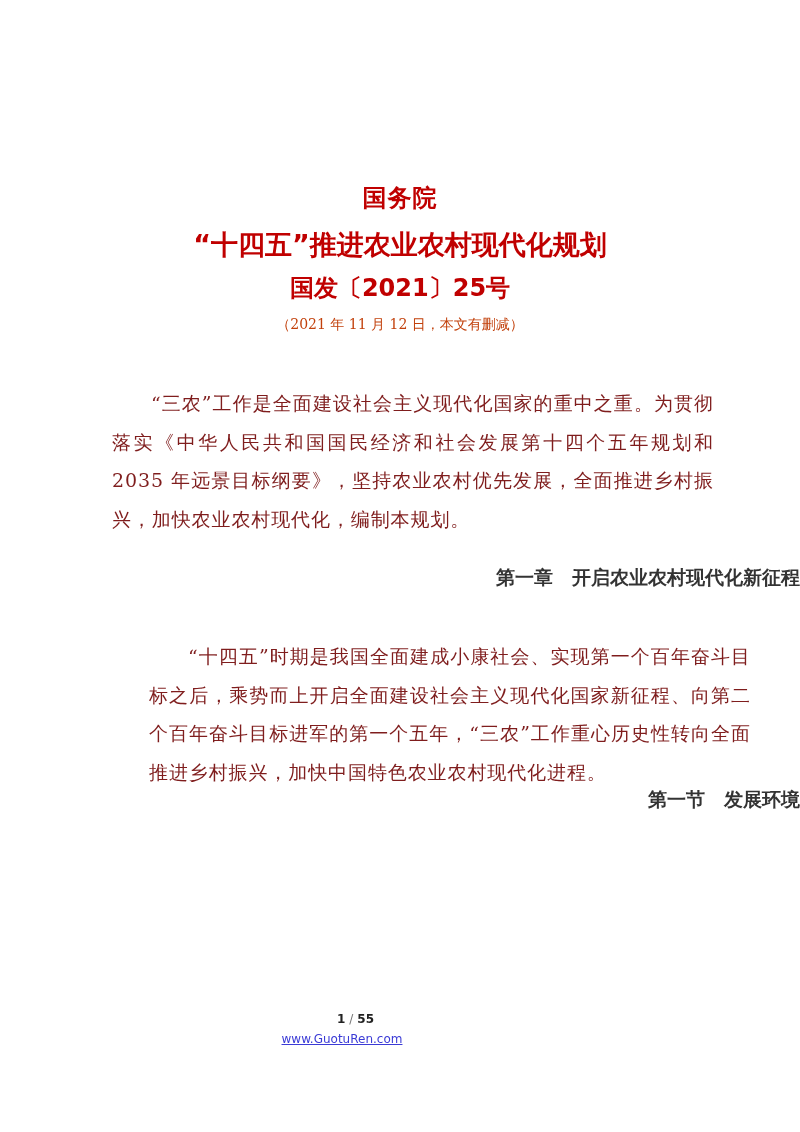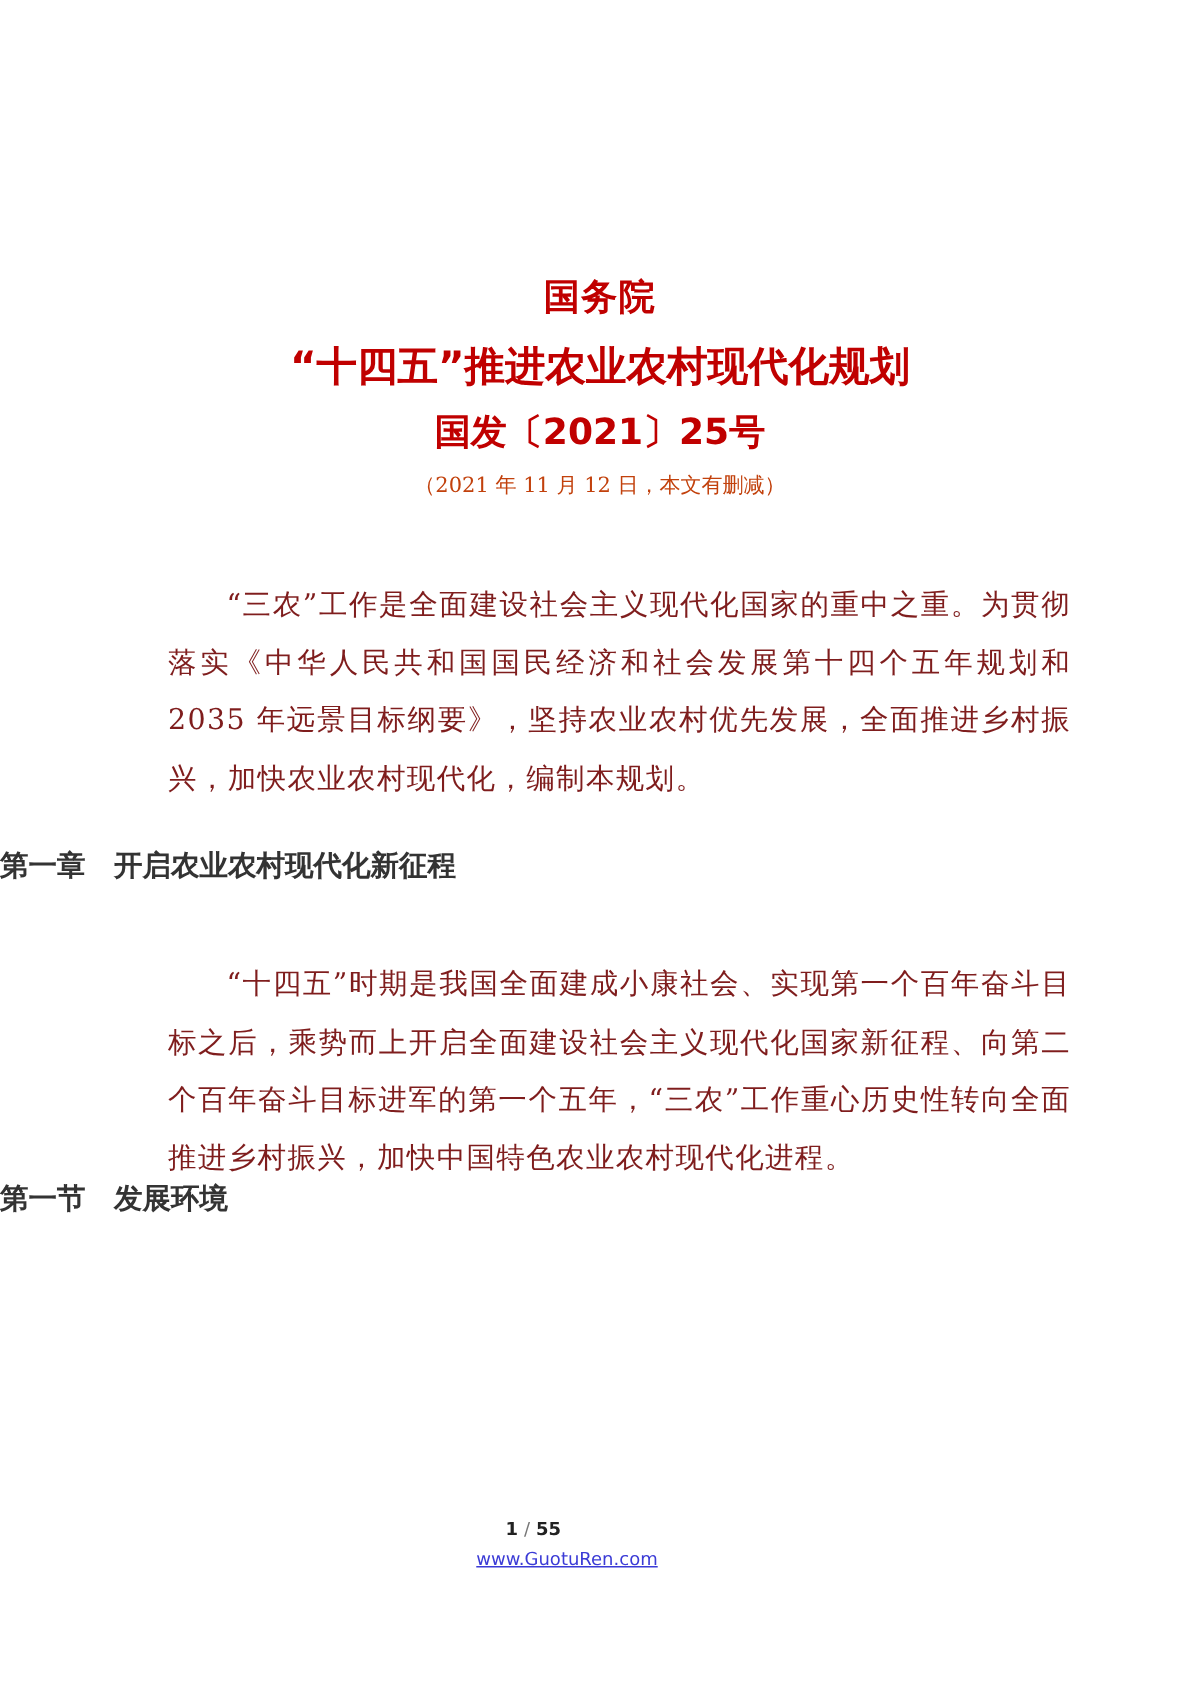--- a/index.html
+++ b/index.html
@@ -62,27 +62,27 @@
       left: 112px;
       width: 602px;
       font-size: 19px;
       line-height: 38.5px;
       text-indent: 2.05em;
       text-align: justify;
       color: #7f1d1d;
       letter-spacing: 0.9px;
     }
     .para-1 { top: 365px; }
-    .para-2 { top: 618px; }
+    .para-2 { top: 618px; margin-left: 37px; }
     .para-3 { top: 872px; }
     .heading {
       position: absolute;
       left: 0;
       width: 800px;
-      text-align: left;
+      text-align: right;
       font-family: "DejaVu Sans", "Liberation Sans", sans-serif;
       font-weight: bold;
       color: #333333;
       font-size: 19px;
       line-height: 30px;
       white-space: pre;
     }
     .heading-chapter { top: 562px; }
     .heading-section { top: 784px; }
     .footer-page {
@@ -104,21 +104,20 @@
     }
     .footer-link {
       position: absolute;
       top: 1030px;
       left: 0;
       width: 684px;
       text-align: center;
       font-family: "DejaVu Sans", "Liberation Sans", sans-serif;
       font-size: 12px;
       line-height: 18px;
-      padding-left: 36px;
     }
     .footer-link a {
       color: #3b3bd6;
       text-decoration: underline;
     }
   </style>
 </head>
 <body>
 
 <div class="page">

